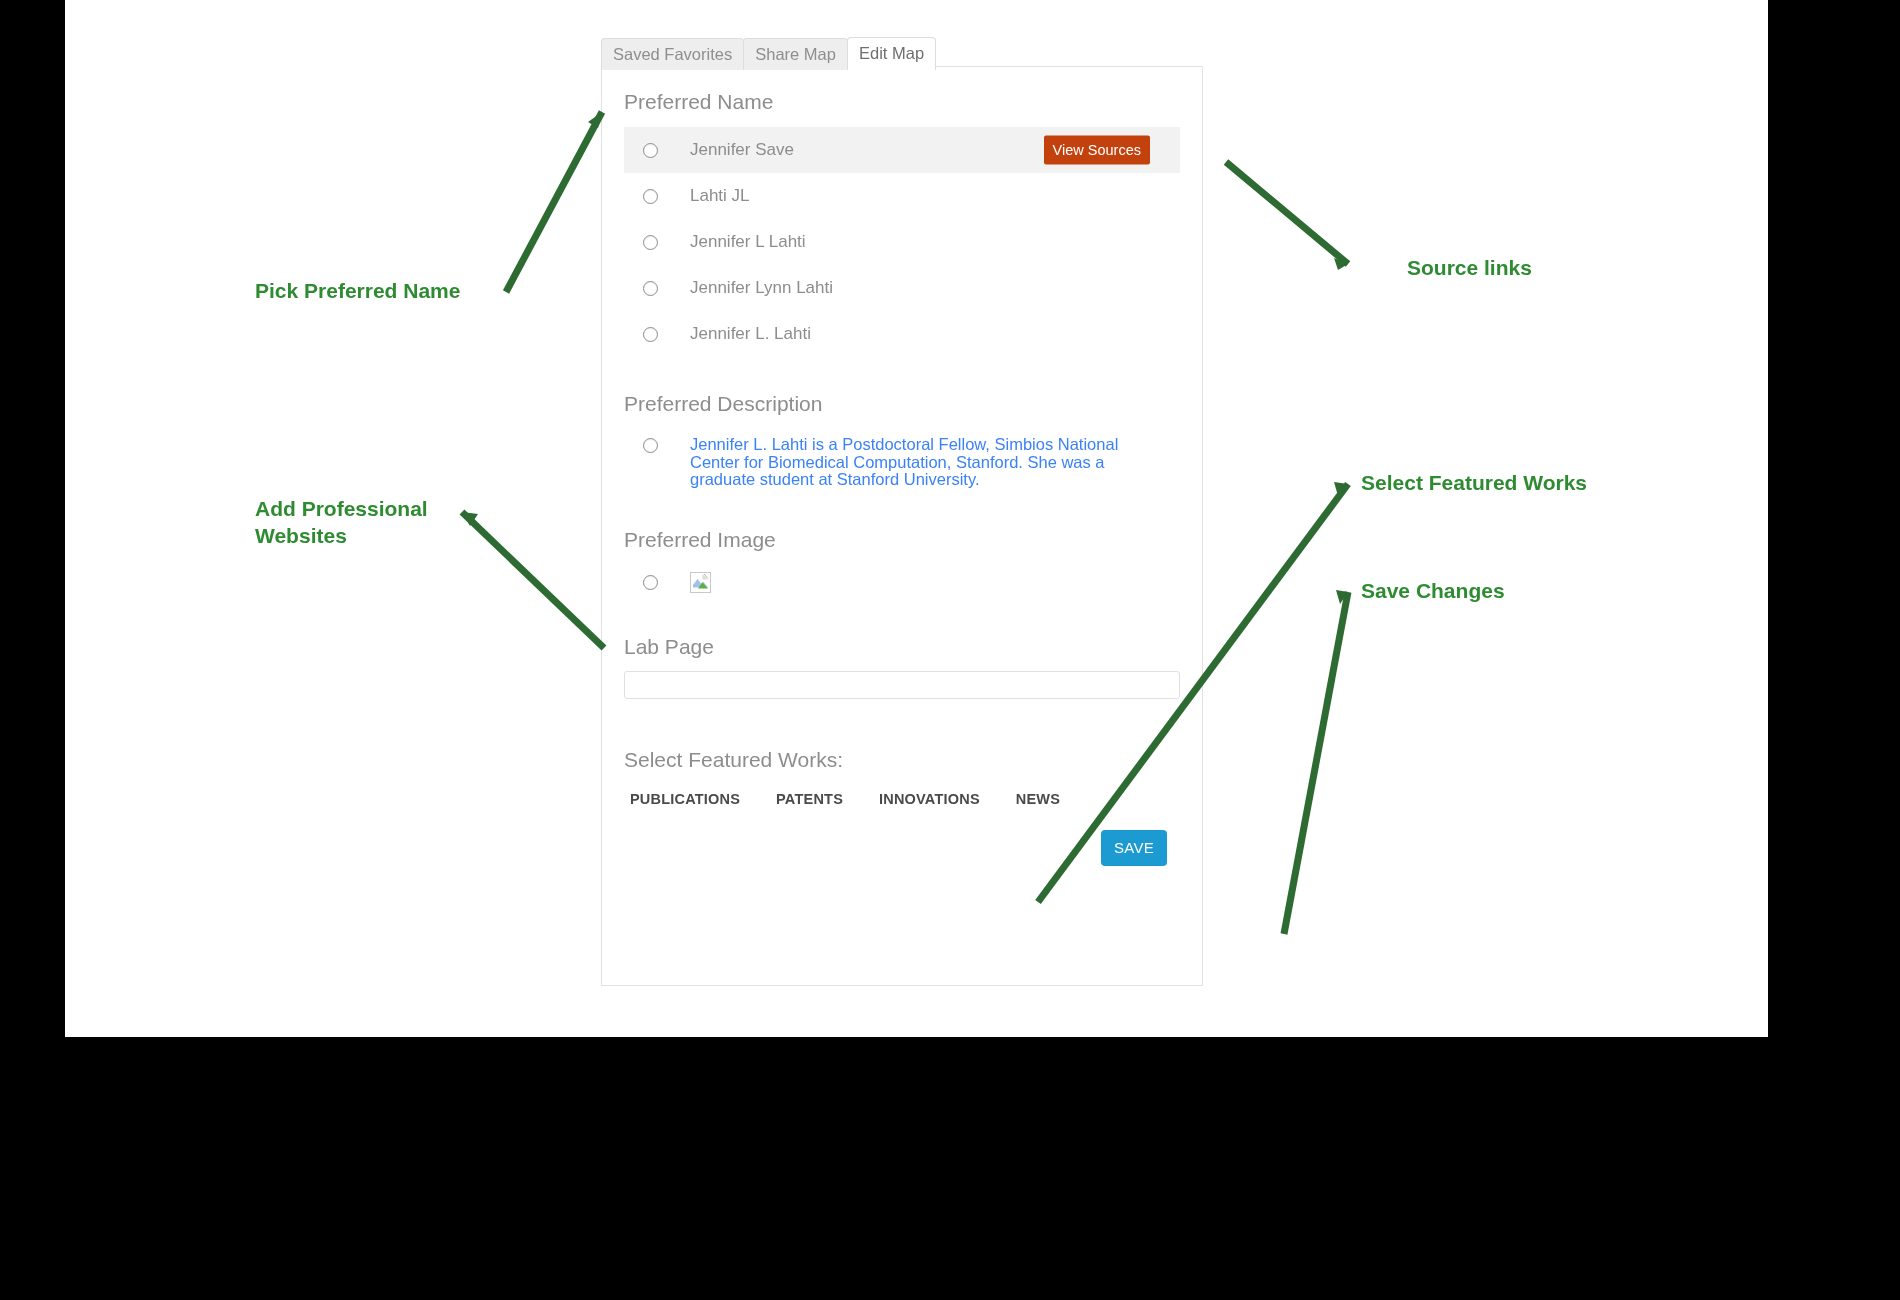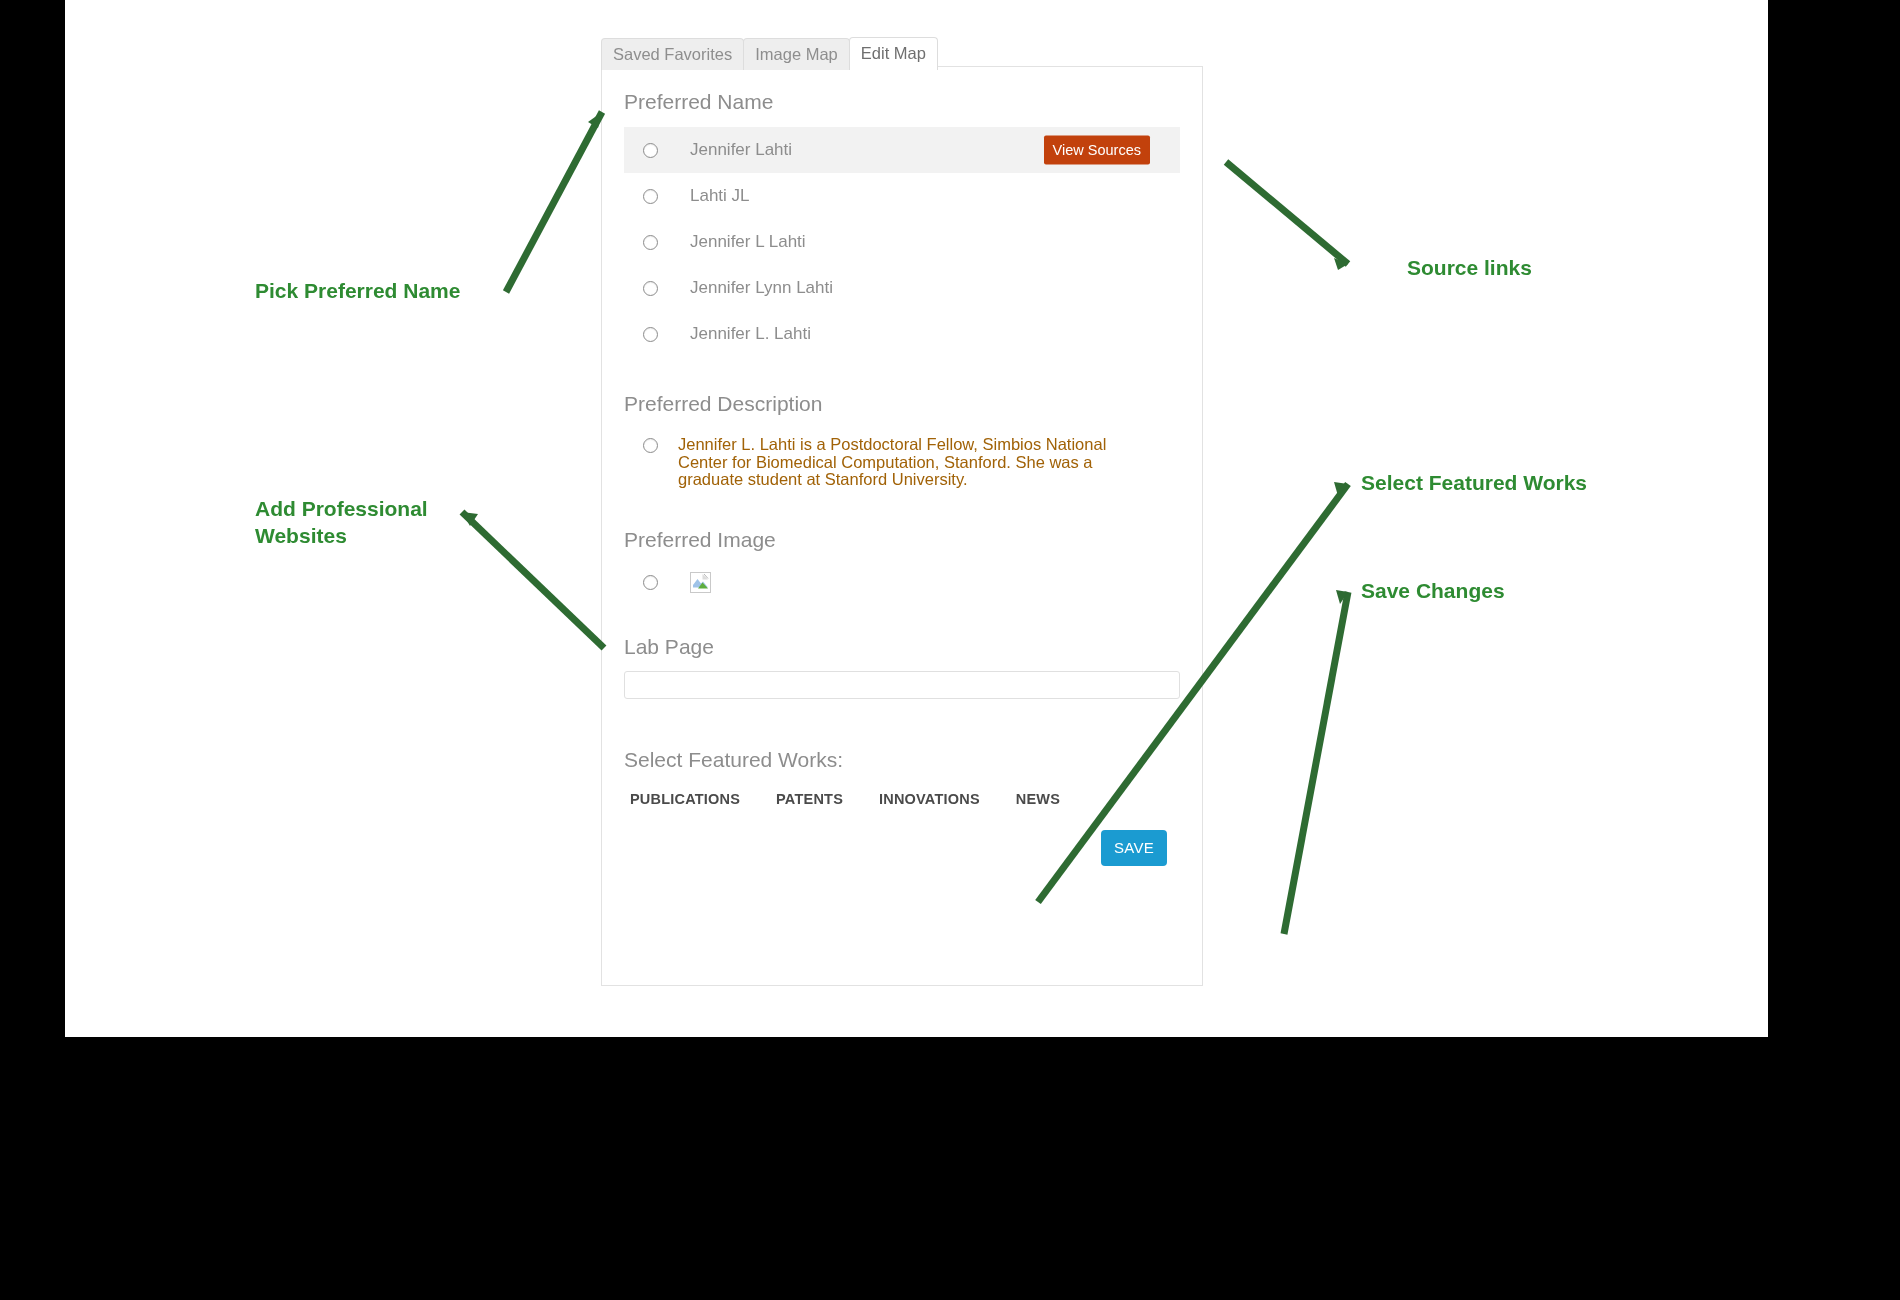--- a/index.html
+++ b/index.html
@@ -125,22 +125,22 @@
   .option-label {
     font-family: "Liberation Sans", sans-serif;
     font-size: 17px;
     color: #8d8d8d;
     margin-left: 32px;
     line-height: 22px;
   }
   .desc-label {
     font-family: "Liberation Sans", sans-serif;
     font-size: 16.5px;
-    color: #a16207;
-    margin-left: 20px;
+    color: #3b82f6;
+    margin-left: 32px;
     line-height: 17.5px;
     max-width: 440px;
   }
 
   .view-sources-btn {
     position: absolute;
     right: 30px;
     top: 50%;
     transform: translateY(-50%);
     background: #c2410c;
@@ -252,34 +252,34 @@
   }
 </style>
 </head>
 <body>
 
 <div id="page-canvas"></div>
 <div id="page-canvas-notch"></div>
 
 <div id="tabs">
   <div class="tab">Saved Favorites</div>
-  <div class="tab">Image Map</div>
+  <div class="tab">Share Map</div>
   <div class="tab active">Edit Map</div>
 </div>
 
 <div id="card">
   <div id="card-inner">
 
     <div class="section-heading">Preferred Name</div>
 
     <div class="option-list">
 
       <div class="option-row highlight">
         <span class="radio"></span>
-        <span class="option-label">Jennifer Lahti</span>
+        <span class="option-label">Jennifer Save</span>
         <button class="view-sources-btn">View Sources</button>
       </div>
 
       <div class="option-row">
         <span class="radio"></span>
         <span class="option-label">Lahti JL</span>
       </div>
 
       <div class="option-row">
         <span class="radio"></span>

